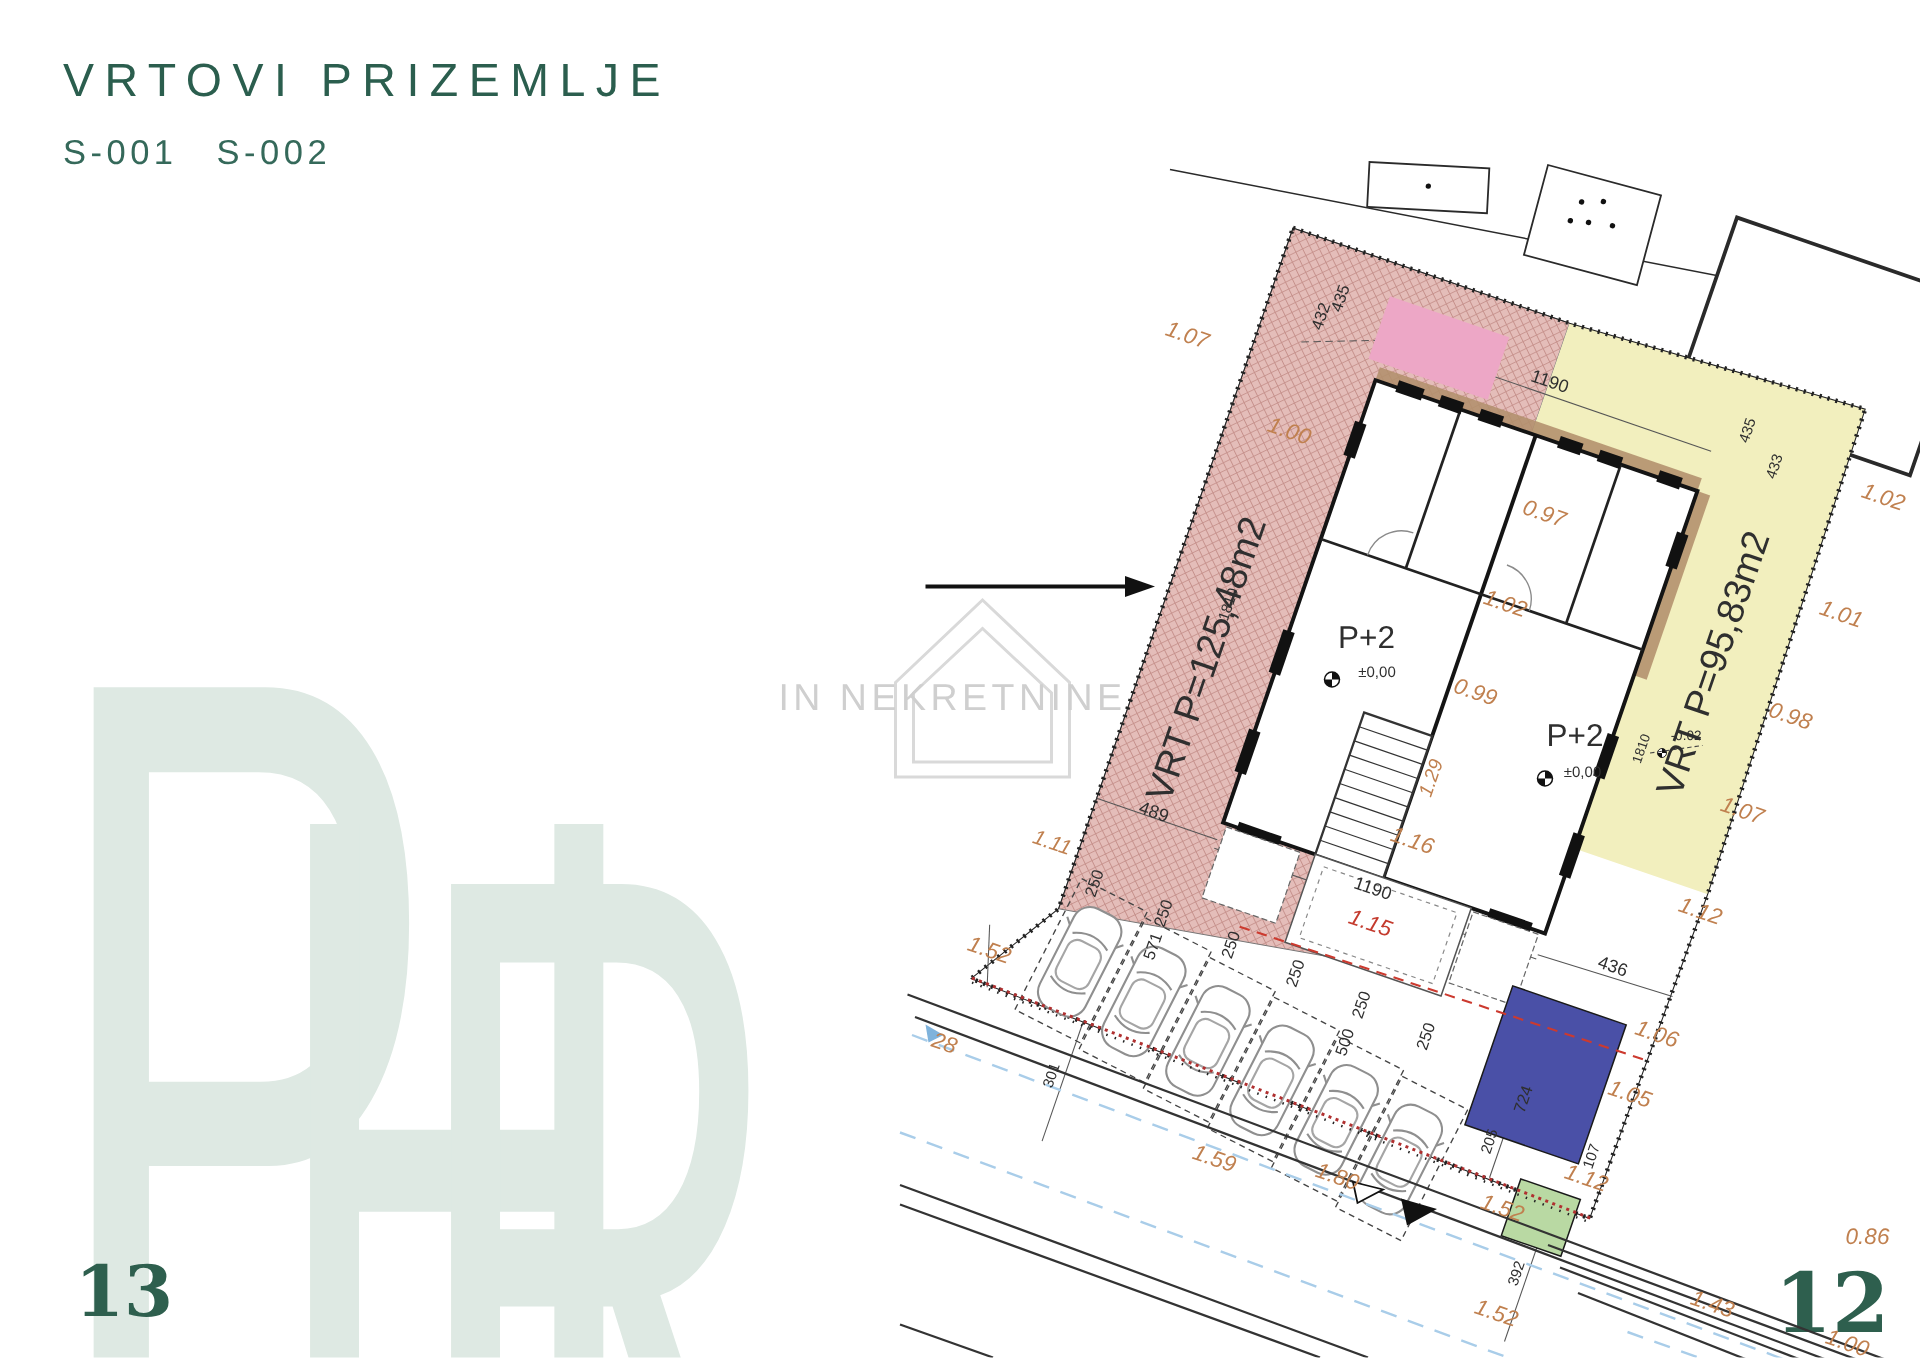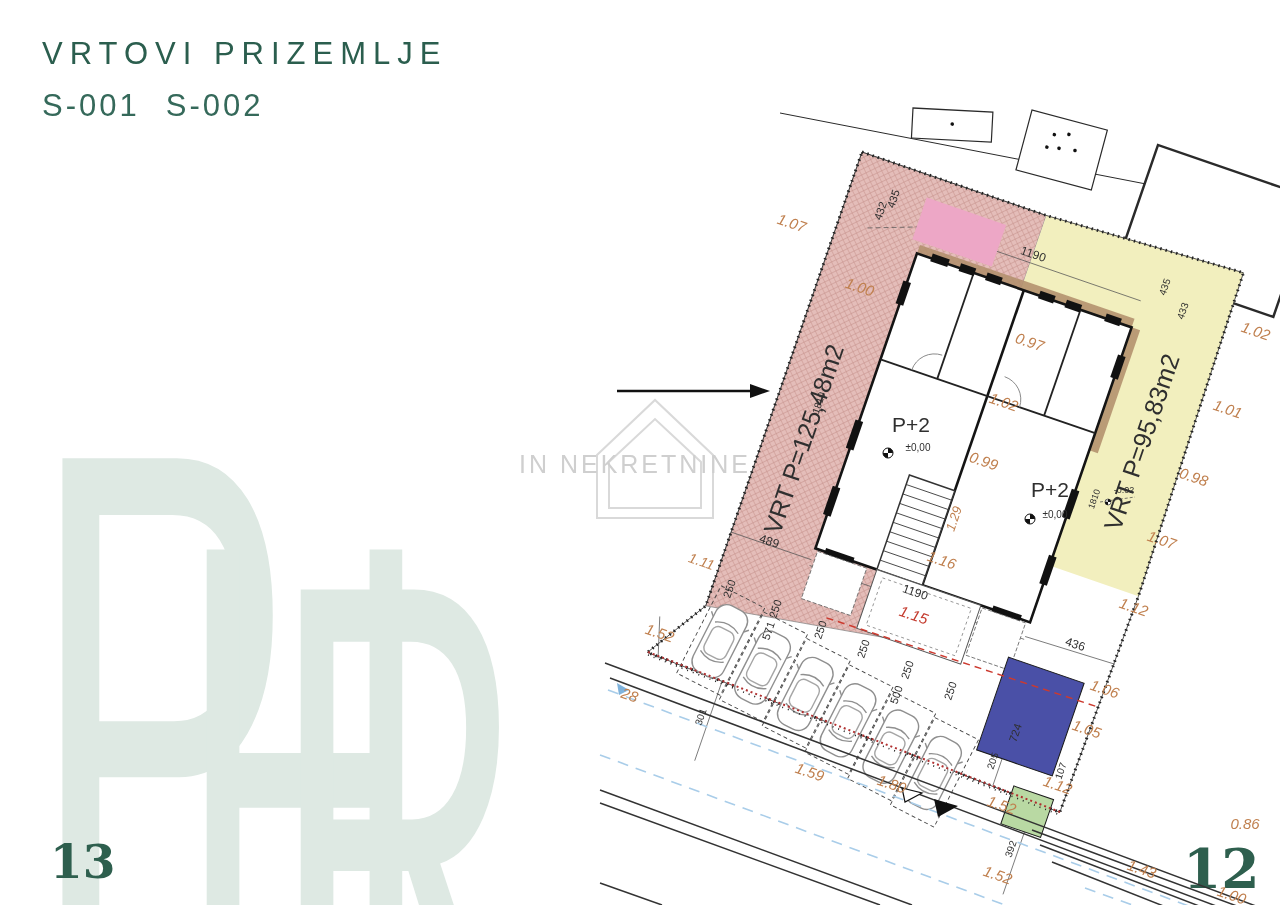--- a/index.html
+++ b/index.html
@@ -3,21 +3,21 @@
 <meta charset="utf-8">
 <style>
   html,body{margin:0;padding:0;}
   body{
     width:1280px;height:905px;position:relative;overflow:hidden;
     background:#ffffff;font-family:"Liberation Sans",sans-serif;
   }
   .layer{position:absolute;left:0;top:0;}
   #header{position:absolute;left:42px;top:36px;color:#2b5e4e;}
   #page-title{font-size:31px;font-weight:500;letter-spacing:7px;}
-  #page-subtitle{margin-top:16px;font-size:31px;font-weight:400;letter-spacing:3px;color:#35695a;}
+  #page-subtitle{margin-top:16px;font-size:23px;font-weight:400;letter-spacing:3px;color:#35695a;}
   #page-subtitle span{margin-right:26px;}
   .pagenum{position:absolute;font-family:"DejaVu Serif",serif;font-weight:700;color:#2e5f4e;}
   #pagenum-left{left:50px;top:834px;font-size:47px;}
   #pagenum-right{left:1183px;top:836px;font-size:55px;}
   svg text{font-family:"Liberation Sans",sans-serif;}
   .dim-o{font-style:italic;}
 </style>
 </head>
 <body>
 

